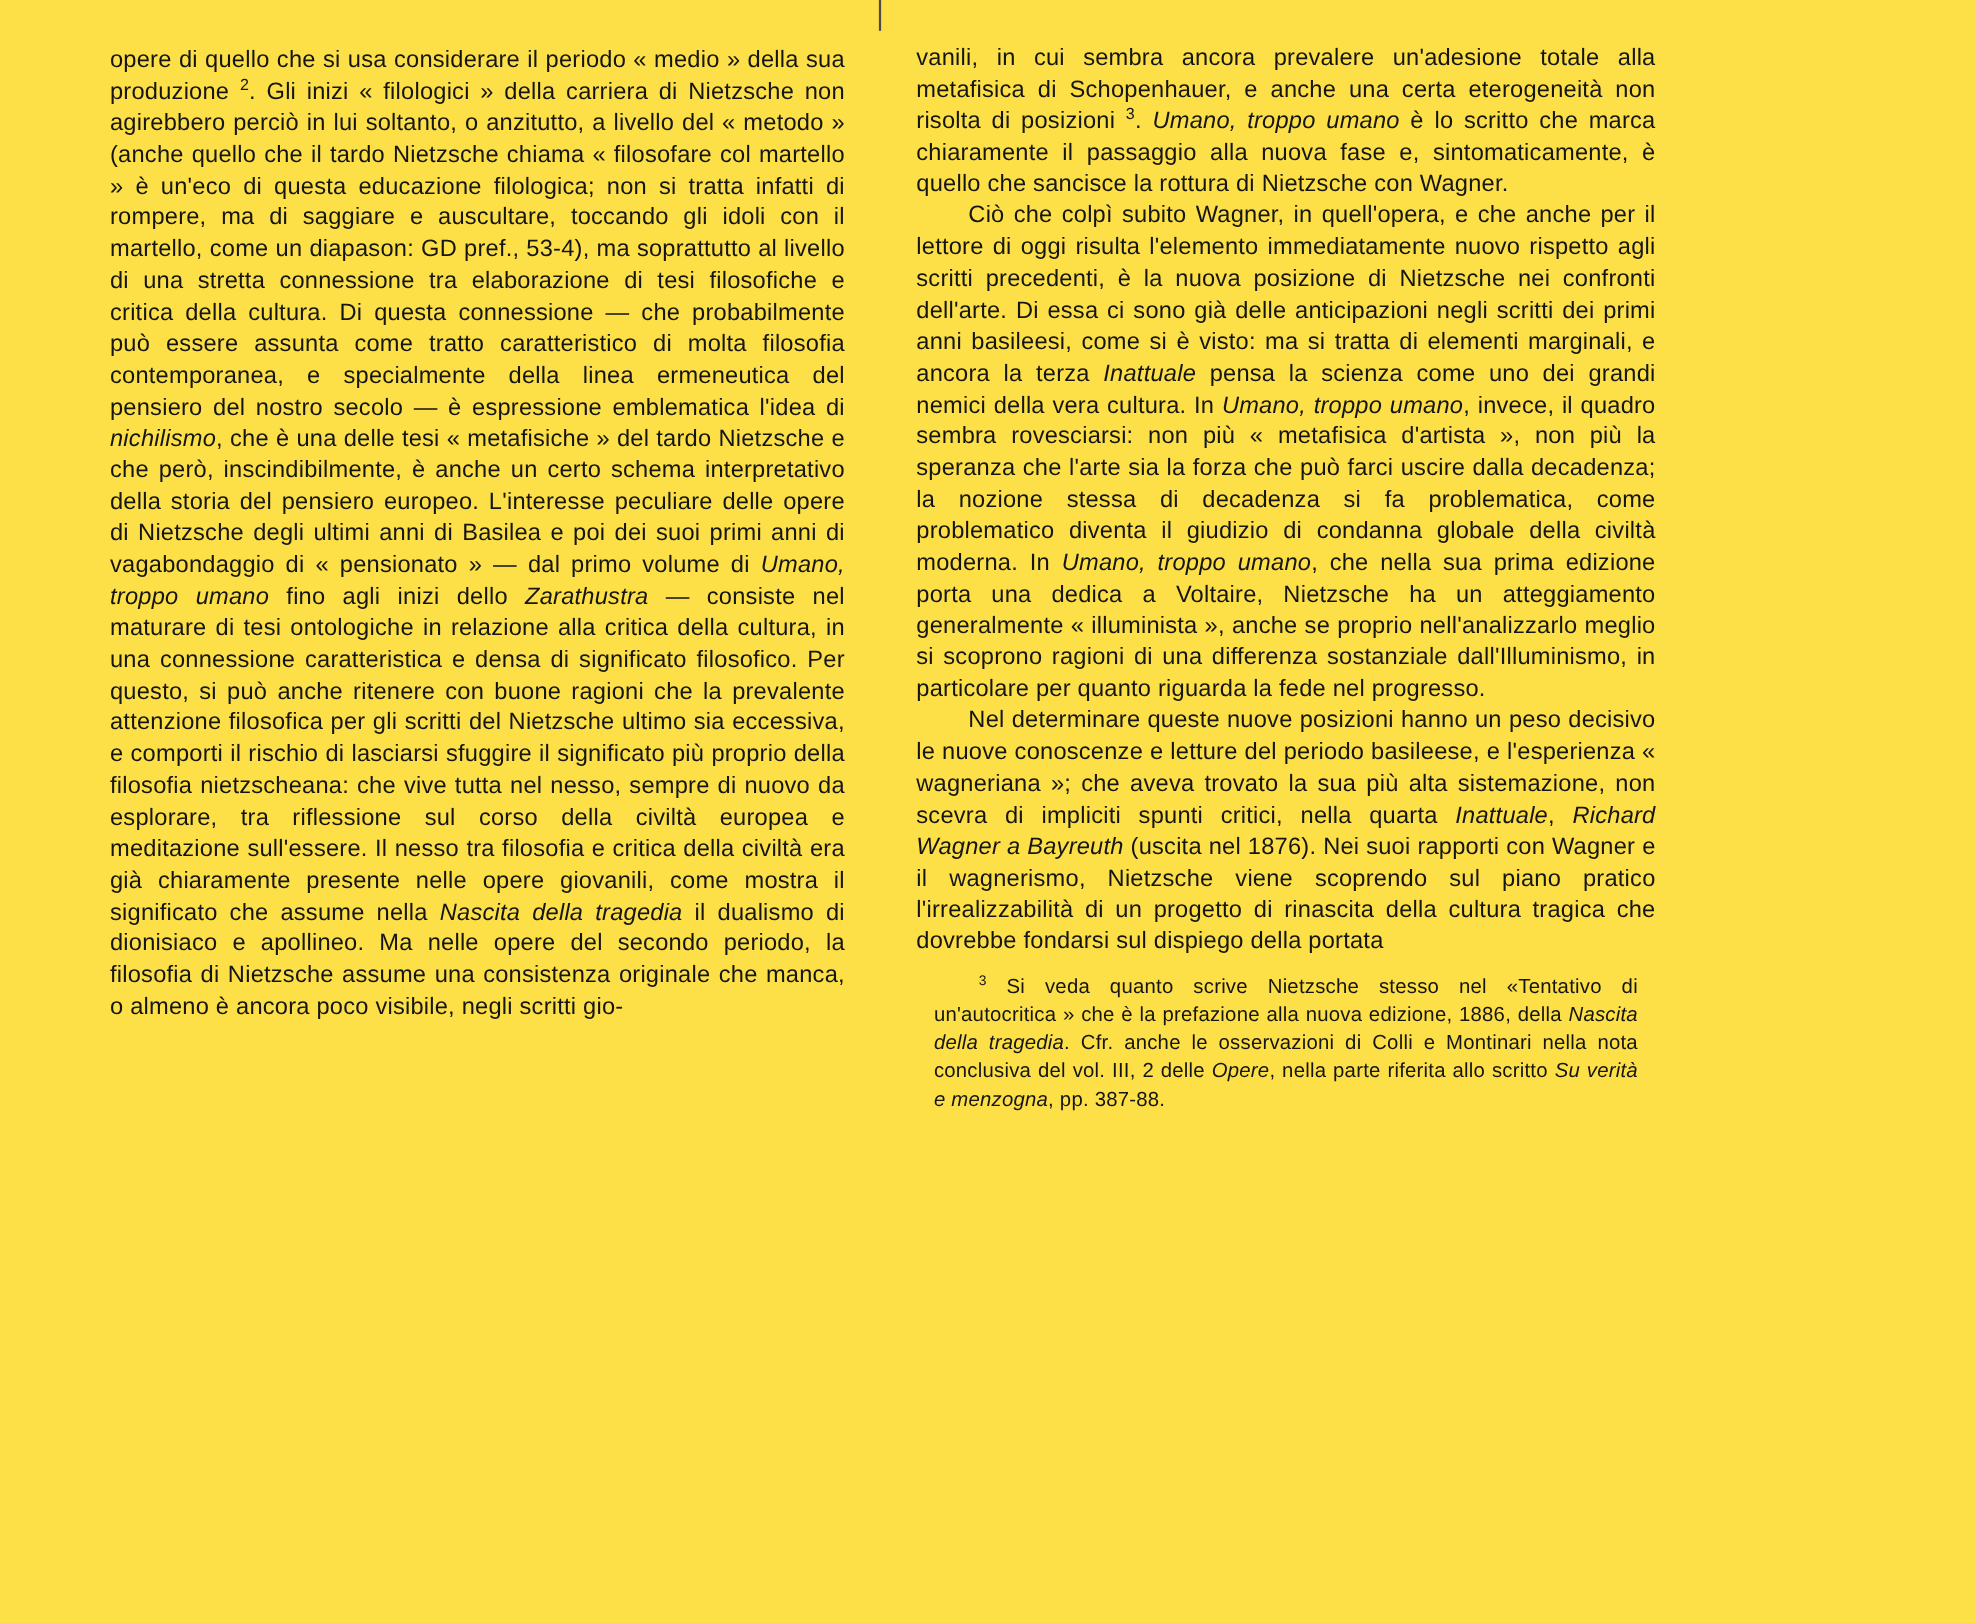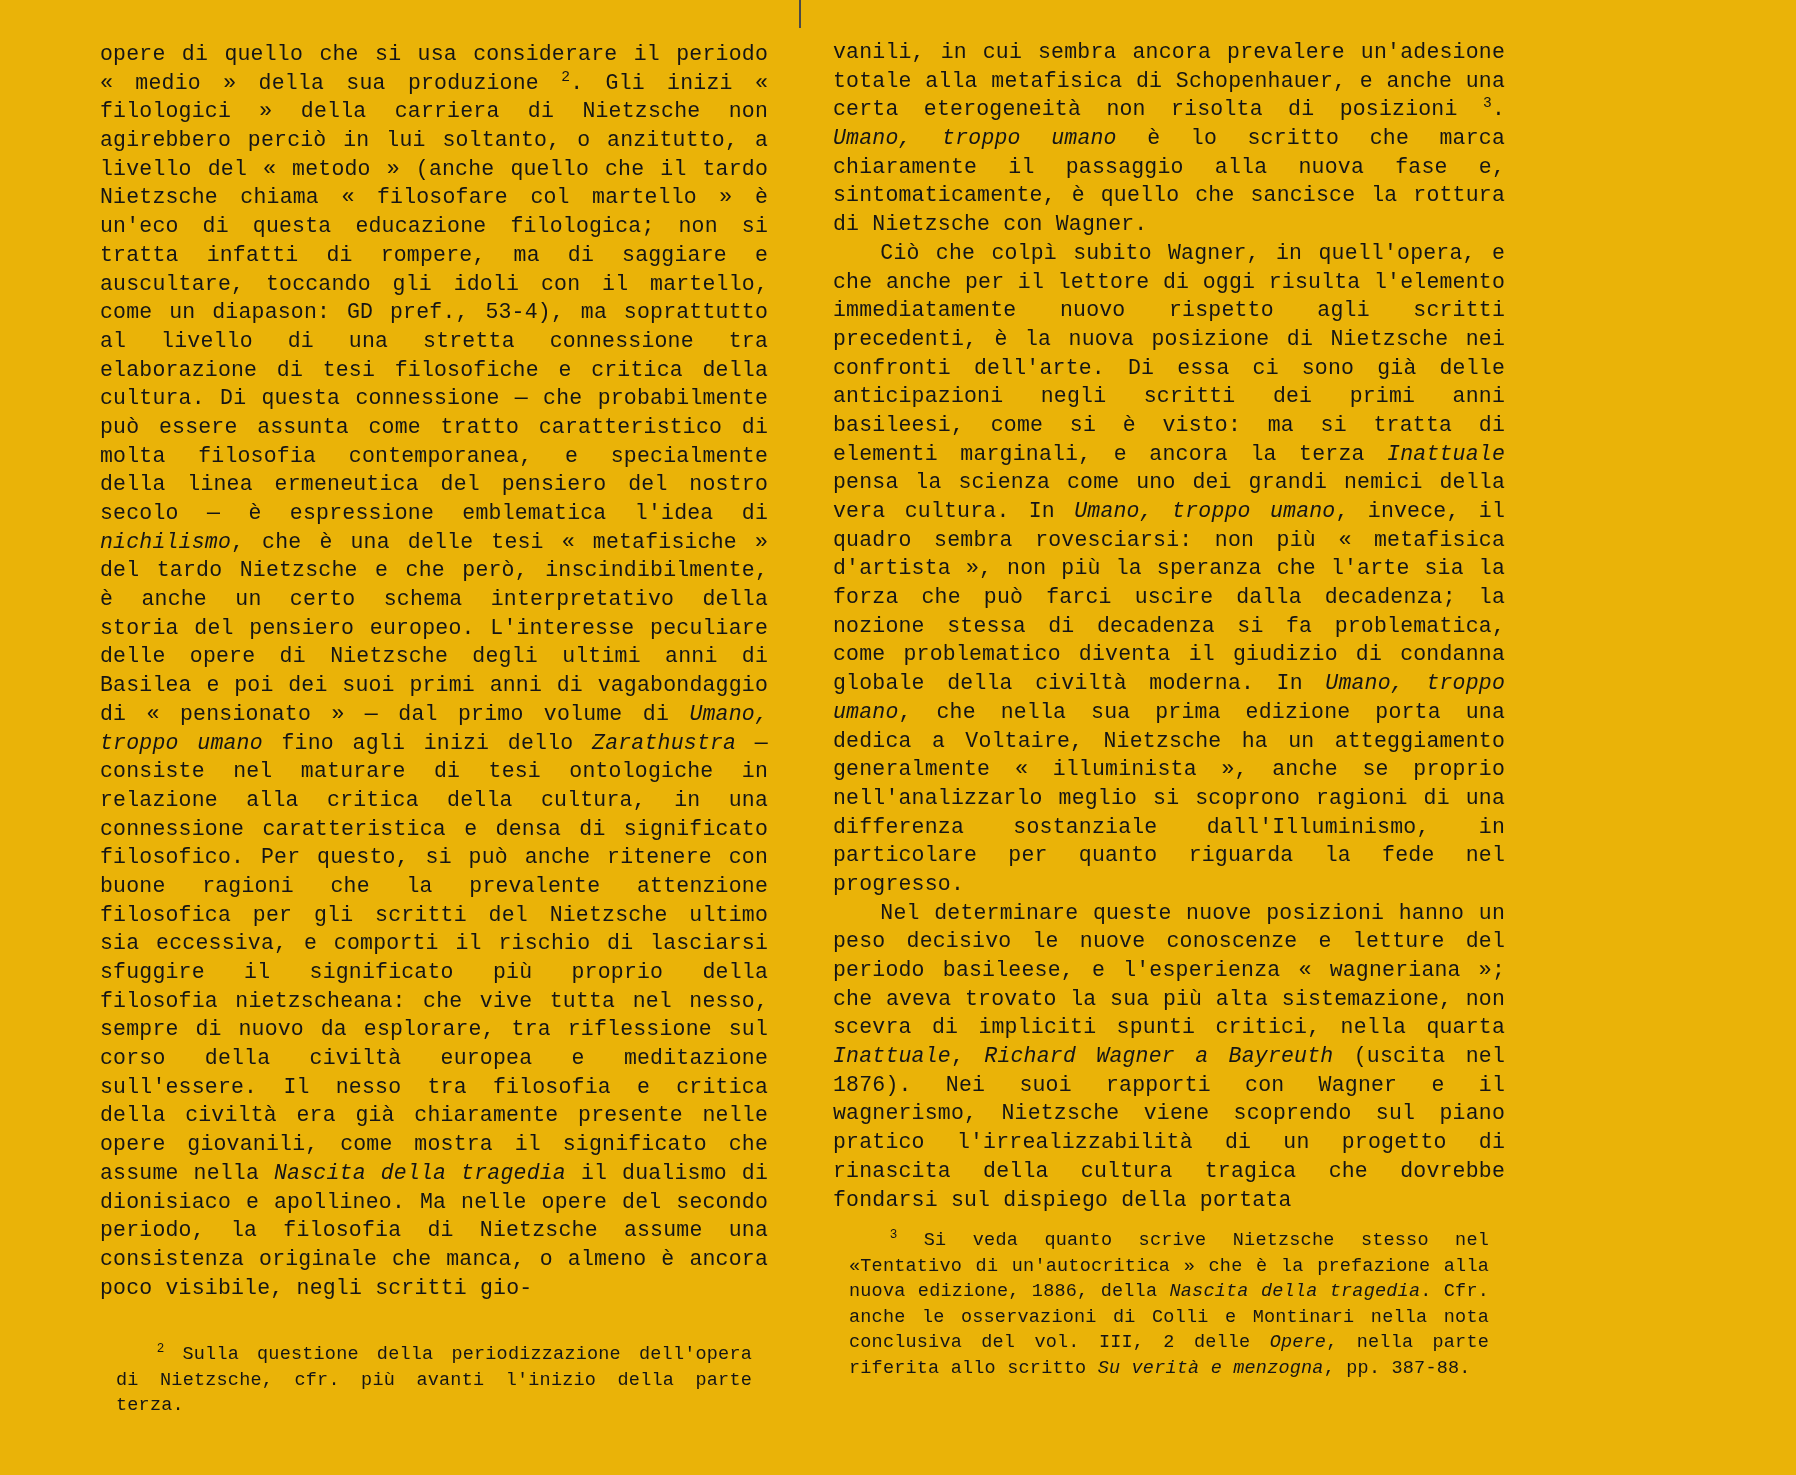--- a/index.html
+++ b/index.html
@@ -4,22 +4,22 @@
 <style>
   html, body {
     margin: 0;
     padding: 0;
     background: #ffffff;
   }
   .spread {
     position: relative;
     width: 1796px;
     height: 1475px;
-    background: #eab308;
-    font-family: Liberation Mono, monospace;
+    background: #fde047;
+    font-family: Liberation Sans, sans-serif;
     color: #151515;
     overflow: hidden;
   }
   .artifact-top {
     position: absolute;
     left: 799px;
     top: 0;
     width: 2px;
     height: 28px;
     background: #4a4a4a;
@@ -58,21 +58,20 @@
 </style>
 </head>
 <body>
 
 <div class="spread">
 
   <div class="artifact-top"></div>
 
   <div class="page page-left">
     <p class="para"><span>opere di quello che si usa considerare il periodo « medio » della sua produzione </span><sup>2</sup><span>. Gli inizi « filologici » della carriera di Nietzsche non agirebbero perciò in lui soltanto, o anzitutto, a livello del « metodo » (anche quello che il tardo Nietzsche chiama « filosofare col martello » è un'eco di questa educazione filologica; non si tratta infatti di rompere, ma di saggiare e auscultare, toccando gli idoli con il martello, come un diapason: GD pref., 53-4), ma soprattutto al livello di una stretta connessione tra elaborazione di tesi filosofiche e critica della cultura. Di questa connessione — che probabilmente può essere assunta come tratto caratteristico di molta filosofia contemporanea, e specialmente della linea ermeneutica del pensiero del nostro secolo — è espressione emblematica l'idea di </span><span class="it">nichilismo</span><span>, che è una delle tesi « metafisiche » del tardo Nietzsche e che però, inscindibilmente, è anche un certo schema interpretativo della storia del pensiero europeo. L'interesse peculiare delle opere di Nietzsche degli ultimi anni di Basilea e poi dei suoi primi anni di vagabondaggio di « pensionato » — dal primo volume di </span><span class="it">Umano, troppo umano</span><span> fino agli inizi dello </span><span class="it">Zarathustra</span><span> — consiste nel maturare di tesi ontologiche in relazione alla critica della cultura, in una connessione caratteristica e densa di significato filosofico. Per questo, si può anche ritenere con buone ragioni che la prevalente attenzione filosofica per gli scritti del Nietzsche ultimo sia eccessiva, e comporti il rischio di lasciarsi sfuggire il significato più proprio della filosofia nietzscheana: che vive tutta nel nesso, sempre di nuovo da esplorare, tra riflessione sul corso della civiltà europea e meditazione sull'essere. Il nesso tra filosofia e critica della civiltà era già chiaramente presente nelle opere giovanili, come mostra il significato che assume nella </span><span class="it">Nascita della tragedia</span><span> il dualismo di dionisiaco e apollineo. Ma nelle opere del secondo periodo, la filosofia di Nietzsche assume una consistenza originale che manca, o almeno è ancora poco visibile, negli scritti gio-</span></p>
-    <p class="footnote"><sup>2</sup><span> Sulla questione della periodizzazione dell'opera di Nietzsche, cfr. più avanti l'inizio della parte terza.</span></p>
   </div>
 
   <div class="page page-right">
     <p class="para"><span>vanili, in cui sembra ancora prevalere un'adesione totale alla metafisica di Schopenhauer, e anche una certa eterogeneità non risolta di posizioni </span><sup>3</sup><span>. </span><span class="it">Umano, troppo umano</span><span> è lo scritto che marca chiaramente il passaggio alla nuova fase e, sintomaticamente, è quello che sancisce la rottura di Nietzsche con Wagner.</span></p>
     <p class="para indent"><span>Ciò che colpì subito Wagner, in quell'opera, e che anche per il lettore di oggi risulta l'elemento immediatamente nuovo rispetto agli scritti precedenti, è la nuova posizione di Nietzsche nei confronti dell'arte. Di essa ci sono già delle anticipazioni negli scritti dei primi anni basileesi, come si è visto: ma si tratta di elementi marginali, e ancora la terza </span><span class="it">Inattuale</span><span> pensa la scienza come uno dei grandi nemici della vera cultura. In </span><span class="it">Umano, troppo umano</span><span>, invece, il quadro sembra rovesciarsi: non più « metafisica d'artista », non più la speranza che l'arte sia la forza che può farci uscire dalla decadenza; la nozione stessa di decadenza si fa problematica, come problematico diventa il giudizio di condanna globale della civiltà moderna. In </span><span class="it">Umano, troppo umano</span><span>, che nella sua prima edizione porta una dedica a Voltaire, Nietzsche ha un atteggiamento generalmente « illuminista », anche se proprio nell'analizzarlo meglio si scoprono ragioni di una differenza sostanziale dall'Illuminismo, in particolare per quanto riguarda la fede nel progresso.</span></p>
     <p class="para indent"><span>Nel determinare queste nuove posizioni hanno un peso decisivo le nuove conoscenze e letture del periodo basileese, e l'esperienza « wagneriana »; che aveva trovato la sua più alta sistemazione, non scevra di impliciti spunti critici, nella quarta </span><span class="it">Inattuale</span><span>, </span><span class="it">Richard Wagner a Bayreuth</span><span> (uscita nel 1876). Nei suoi rapporti con Wagner e il wagnerismo, Nietzsche viene scoprendo sul piano pratico l'irrealizzabilità di un progetto di rinascita della cultura tragica che dovrebbe fondarsi sul dispiego della portata</span></p>
     <p class="footnote"><sup>3</sup><span> Si veda quanto scrive Nietzsche stesso nel «Tentativo di un'autocritica » che è la prefazione alla nuova edizione, 1886, della </span><span class="it">Nascita della tragedia</span><span>. Cfr. anche le osservazioni di Colli e Montinari nella nota conclusiva del vol. III, 2 delle </span><span class="it">Opere</span><span>, nella parte riferita allo scritto </span><span class="it">Su verità e menzogna</span><span>, pp. 387-88.</span></p>
   </div>
 
 </div>

